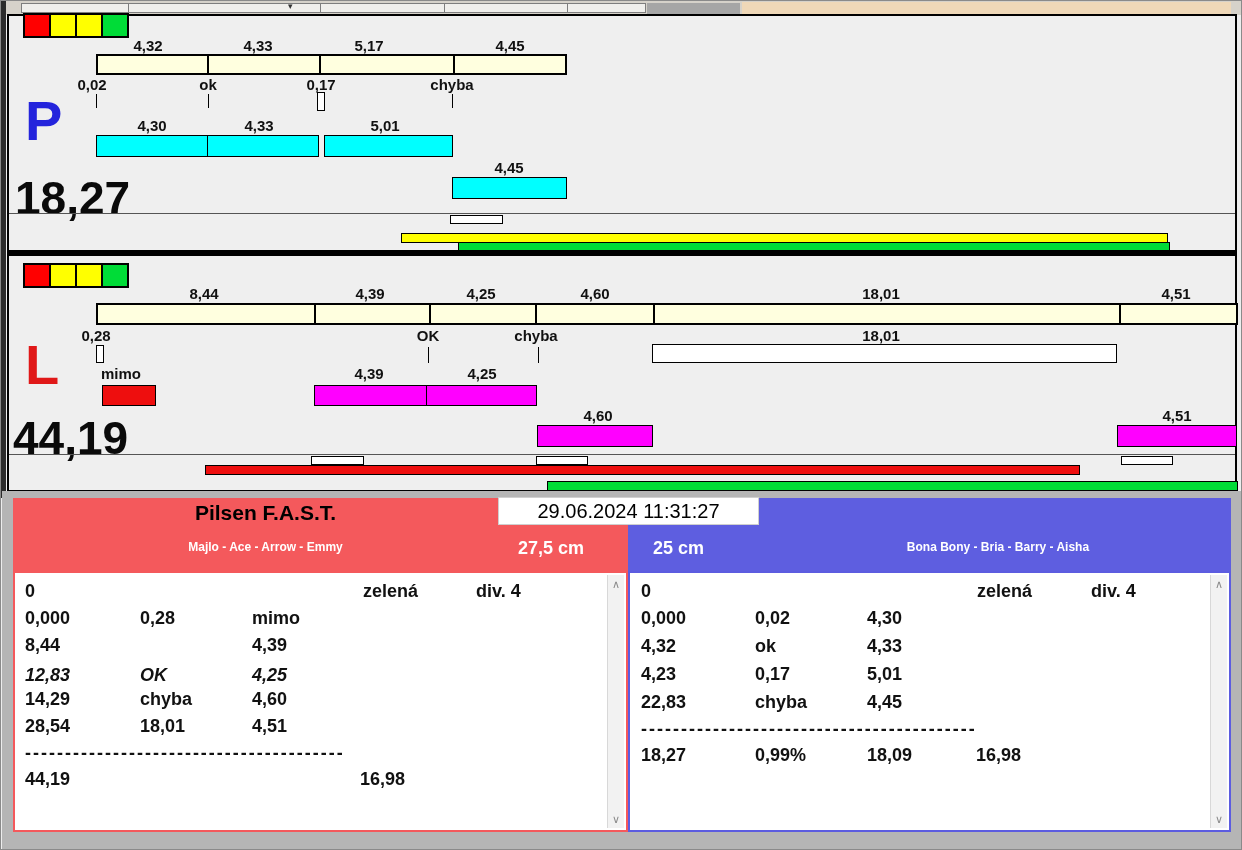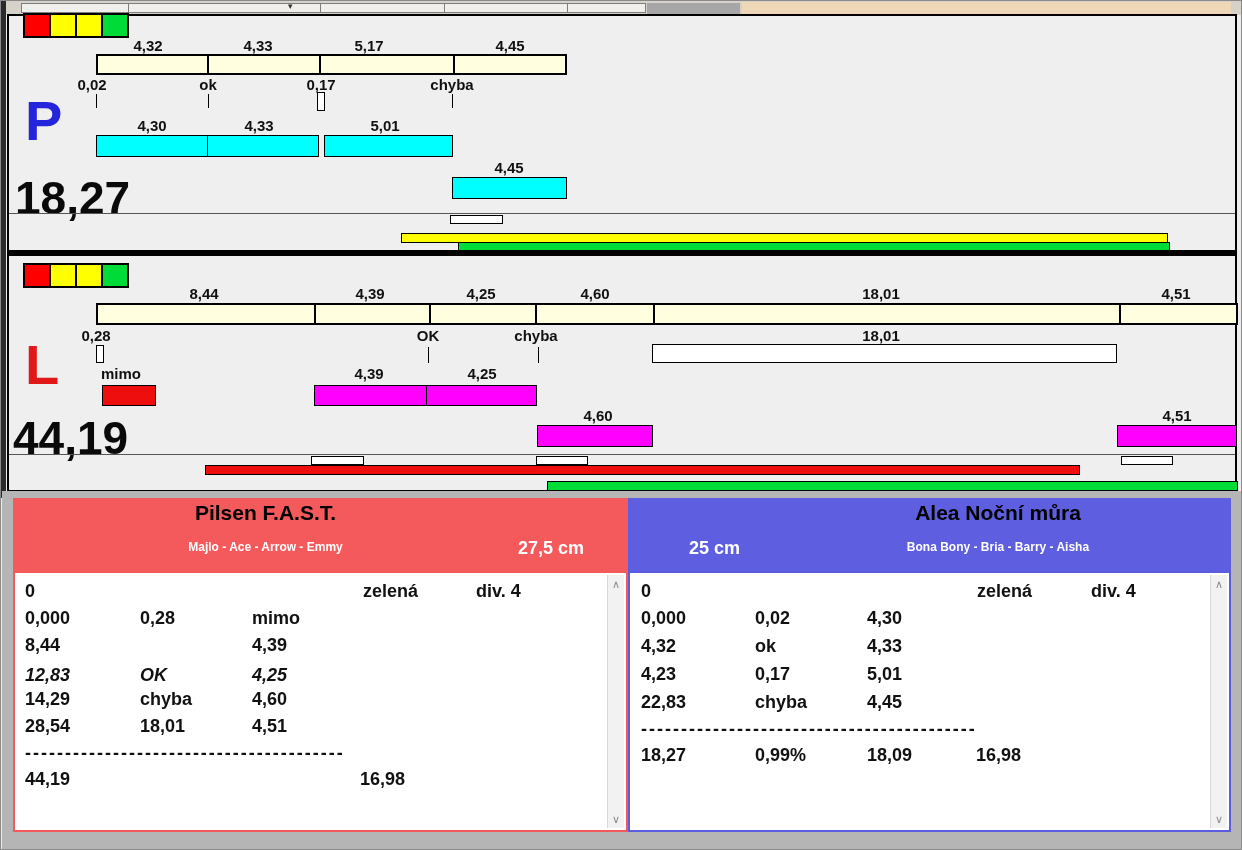--- a/index.html
+++ b/index.html
@@ -180,25 +180,25 @@
 
   <div class="bottom-bg"></div>
 
   <div class="team-header" style="left: 12px; width: 615px; background: rgb(244, 89, 92);">
     <div class="th-title" style="left:0;width:505px;">Pilsen F.A.S.T.</div>
     <div class="th-dogs" style="left:0;width:505px;">Majlo - Ace - Arrow - Emmy</div>
     <div class="th-height" style="left:505px;">27,5 cm</div>
   </div>
 
   <div class="team-header" style="left: 627px; width: 603px; background: rgb(94, 94, 224);">
-    <div class="th-height" style="left:25px;margin-left:36px;">25 cm</div>
-    <div class="th-title" style="left:140px;width:460px;">Alea Noční můra</div>
+    <div class="th-height" style="left:25px;">25 cm</div>
     <div class="th-dogs" style="left:140px;width:460px;">Bona Bony - Bria - Barry - Aisha</div>
   </div>
 
+  <div class="datetime">29.06.2024 11:31:27</div>
 
   <div class="panel" style="left:12px;width:615px;border:2px solid #F4595C;">
     <div class="prow" style="top:8px;">
       <span class="pcell" style="left:10px;">0</span>
       <span class="pcell" style="left:348px;">zelená</span>
       <span class="pcell" style="left:461px;">div. 4</span>
     </div>
     <div class="prow" style="top:35px;">
       <span class="pcell" style="left:10px;">0,000</span>
       <span class="pcell" style="left:125px;">0,28</span>

